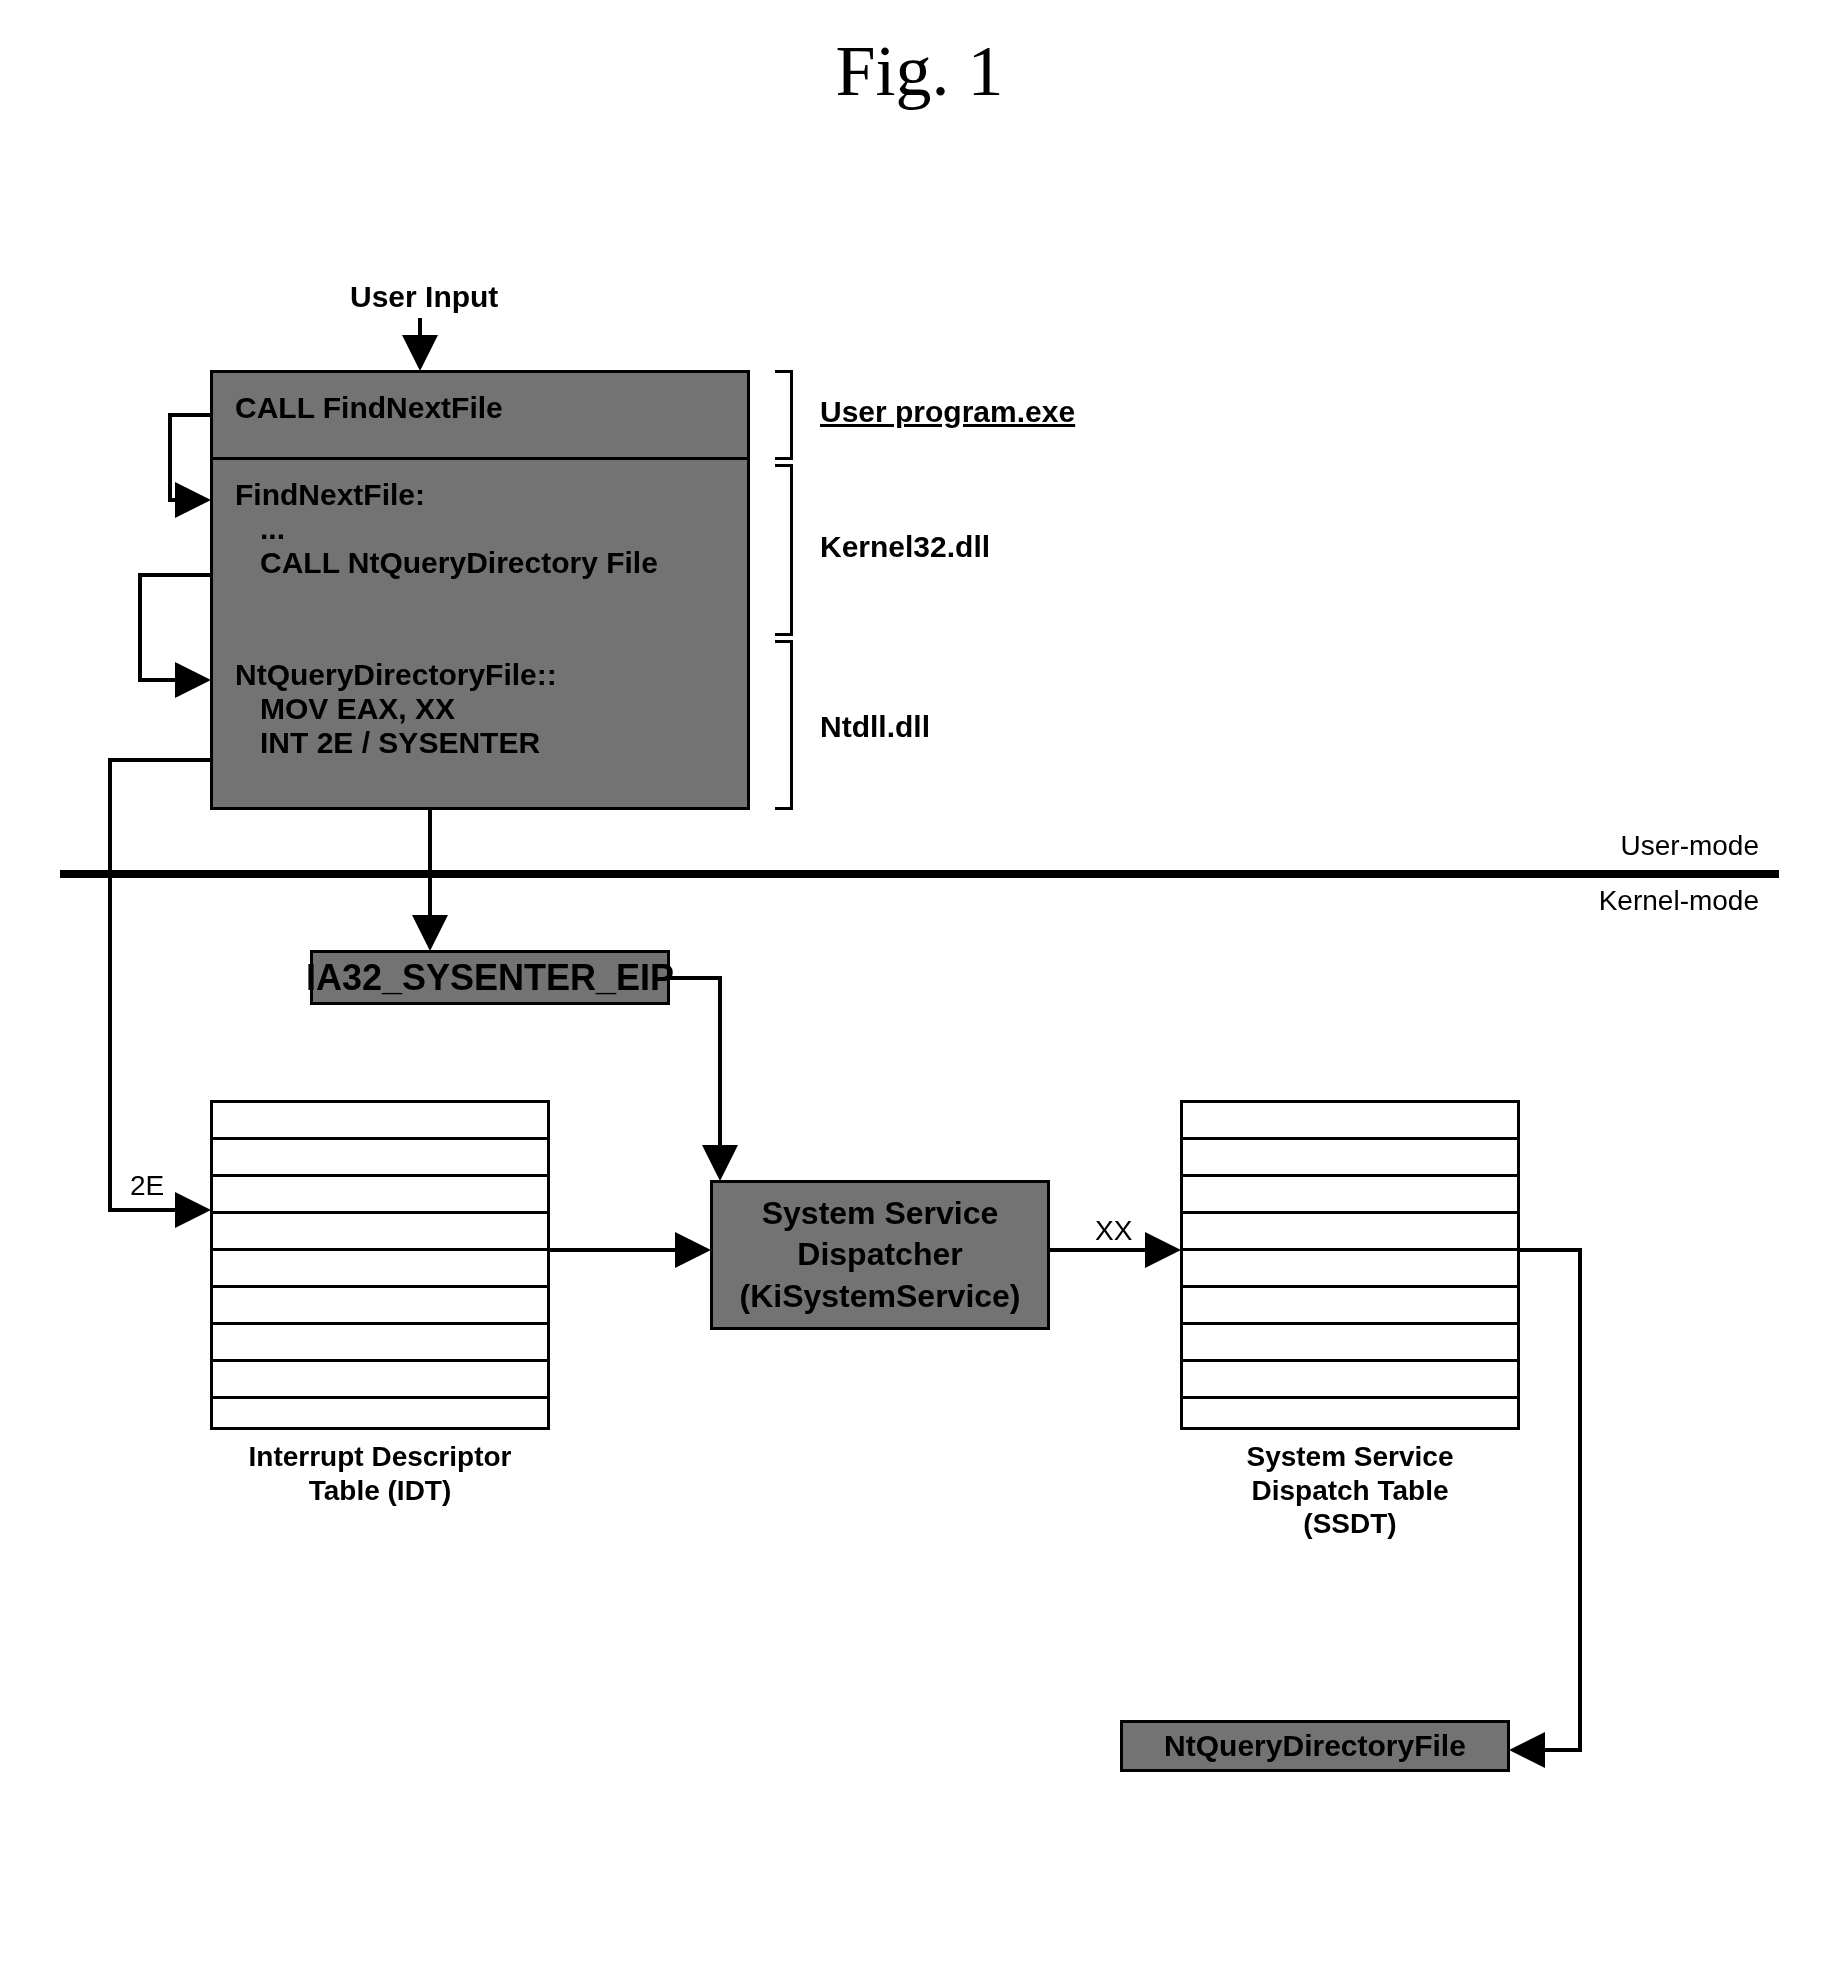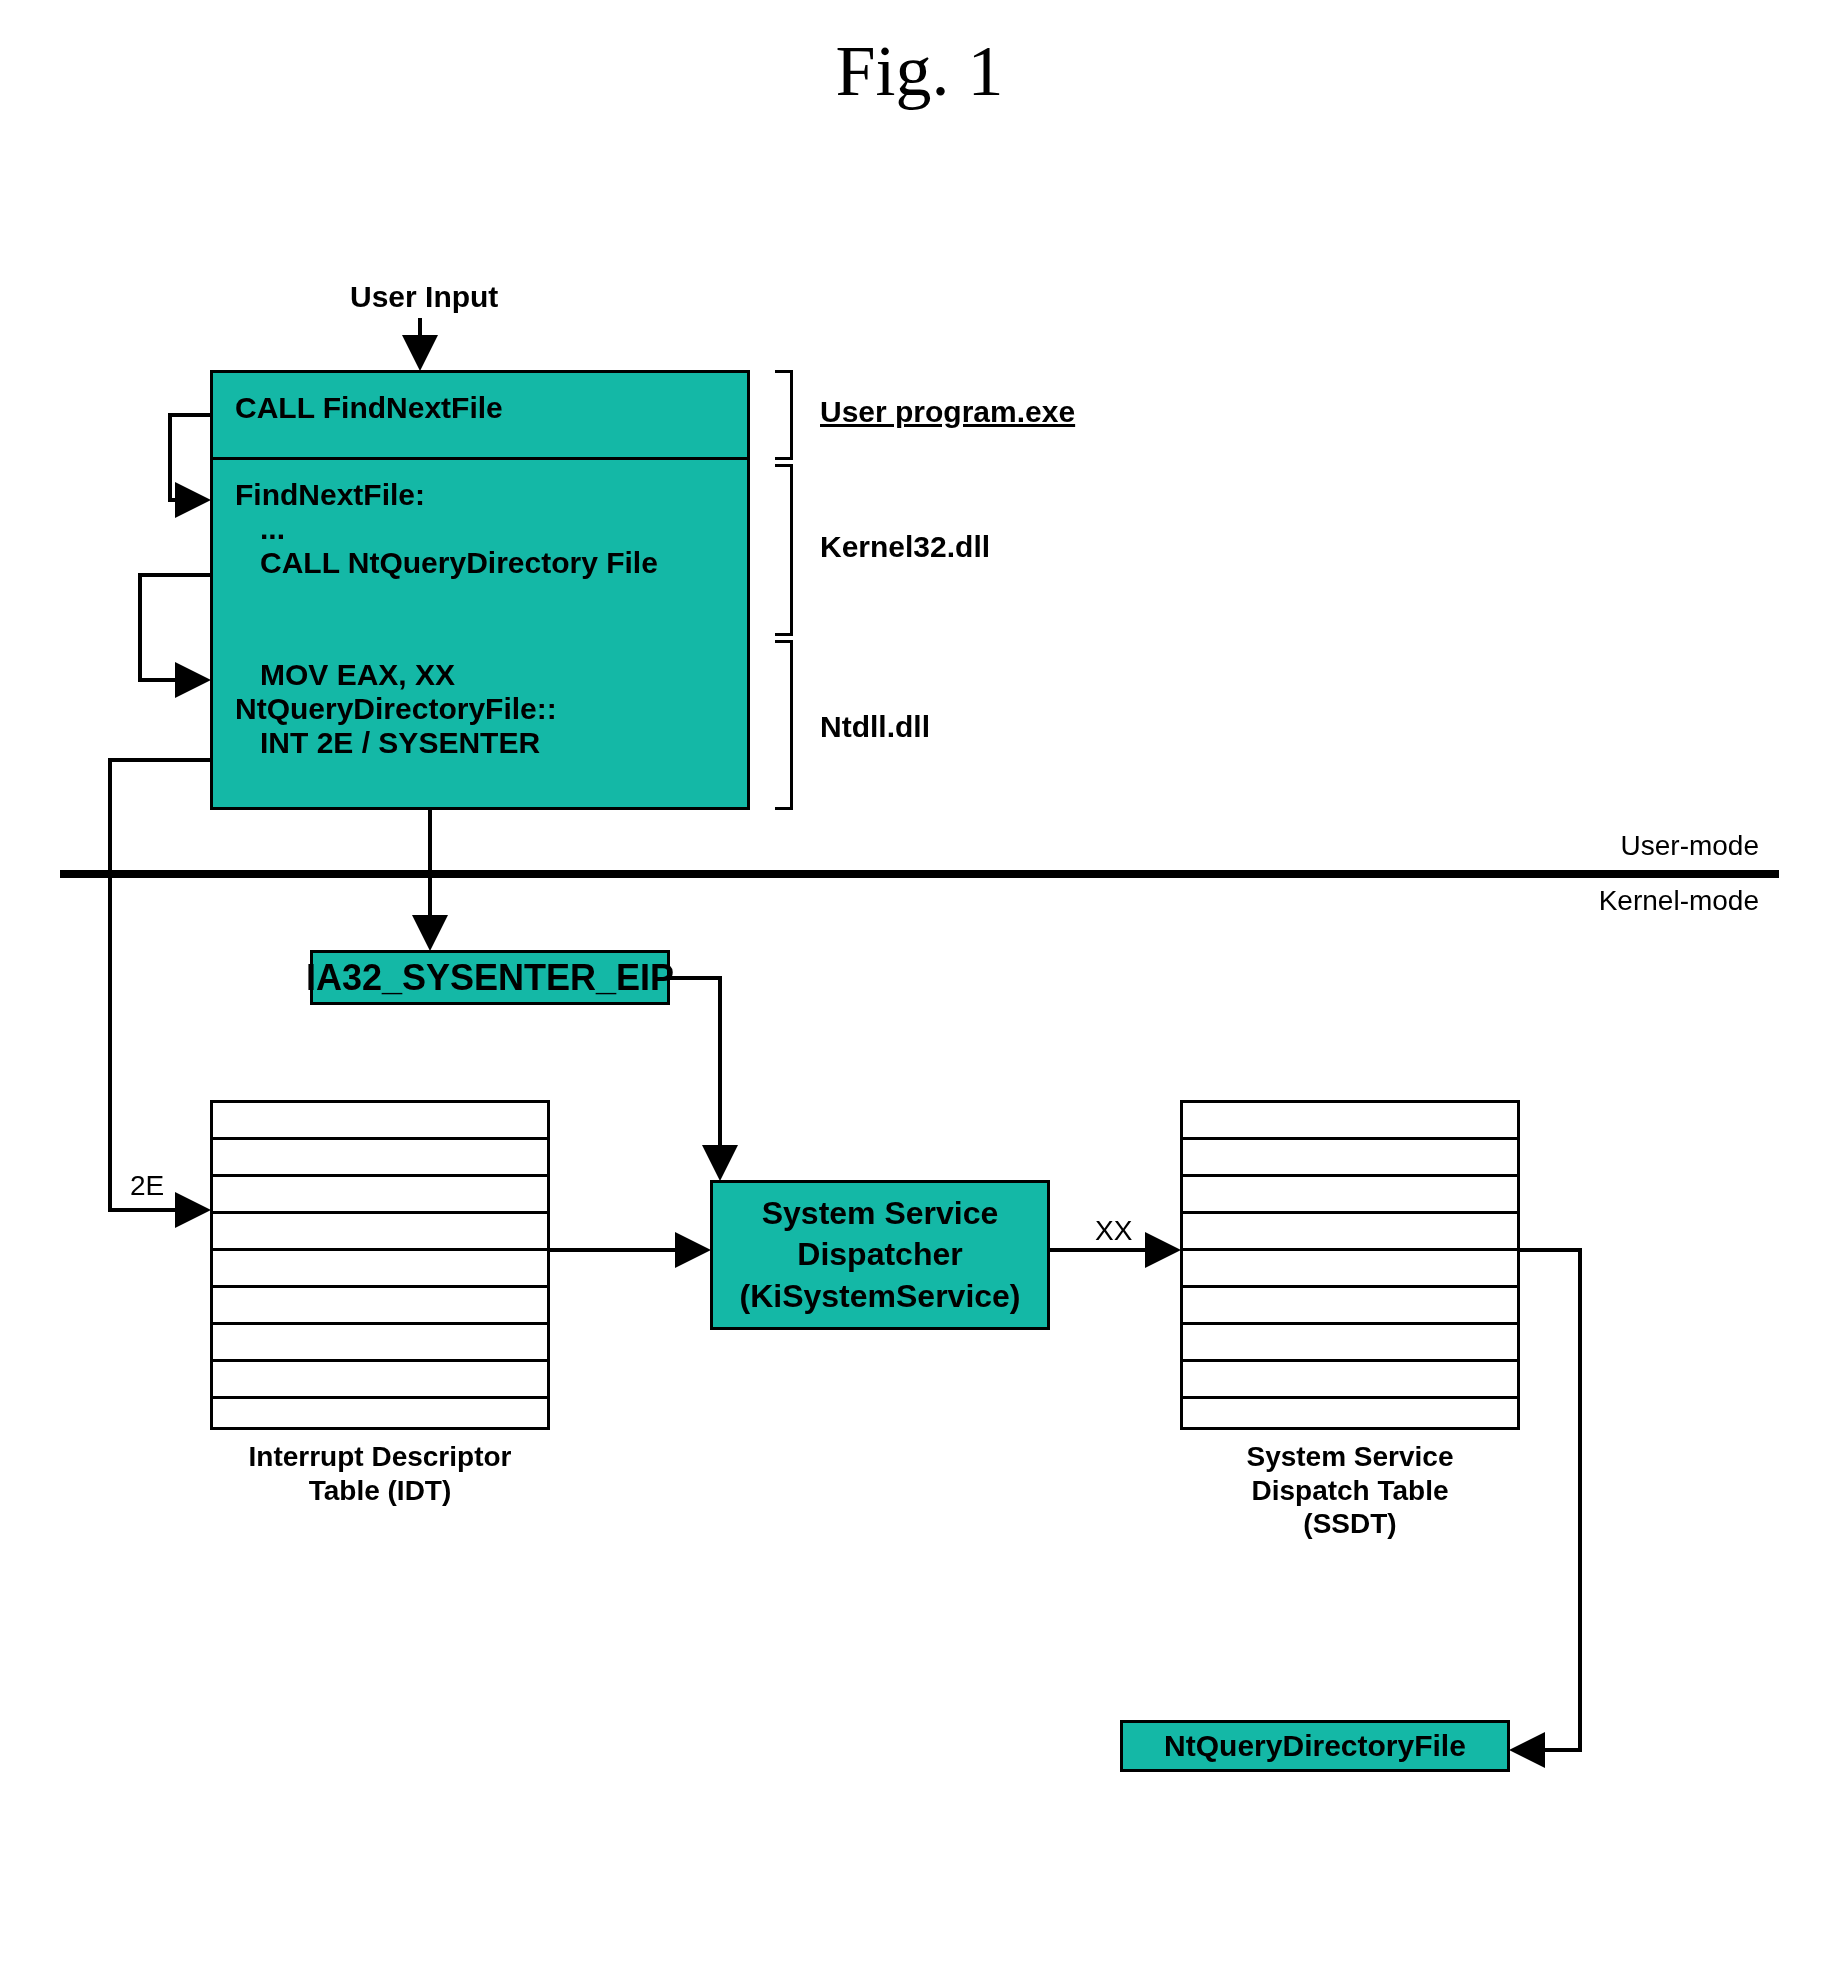--- a/index.html
+++ b/index.html
@@ -18,21 +18,21 @@
     position: absolute;
     left: 0; right: 0;
     top: 30px;
     text-align: center;
     font-family: "Times New Roman", Times, serif;
     font-size: 72px;
   }
   .box {
     position: absolute;
     border: 3px solid #000;
-    background: #14b8a6;
+    background: #737373;
     box-sizing: border-box;
   }
   .label {
     position: absolute;
     font-size: 30px;
     font-weight: bold;
   }
   .small-label {
     position: absolute;
     font-size: 28px;
@@ -153,22 +153,22 @@
   </div>
   <div class="box stack-box stack2">
     <div class="stack-inner">
       <div class="code">FindNextFile:</div>
       <div class="code">   ...</div>
       <div class="code">   CALL NtQueryDirectory File</div>
     </div>
   </div>
   <div class="box stack-box stack3">
     <div class="stack-inner">
+      <div class="code">NtQueryDirectoryFile::</div>
       <div class="code">   MOV EAX, XX</div>
-      <div class="code">NtQueryDirectoryFile::</div>
       <div class="code">   INT 2E / SYSENTER</div>
     </div>
   </div>
 
   <div class="bracket br1"></div>
   <div class="bracket br2"></div>
   <div class="bracket br3"></div>
 
   <div class="label" style="left:820px; top:395px;text-decoration:underline;">User program.exe</div>
   <div class="label" style="left:820px; top:530px;">Kernel32.dll</div>

